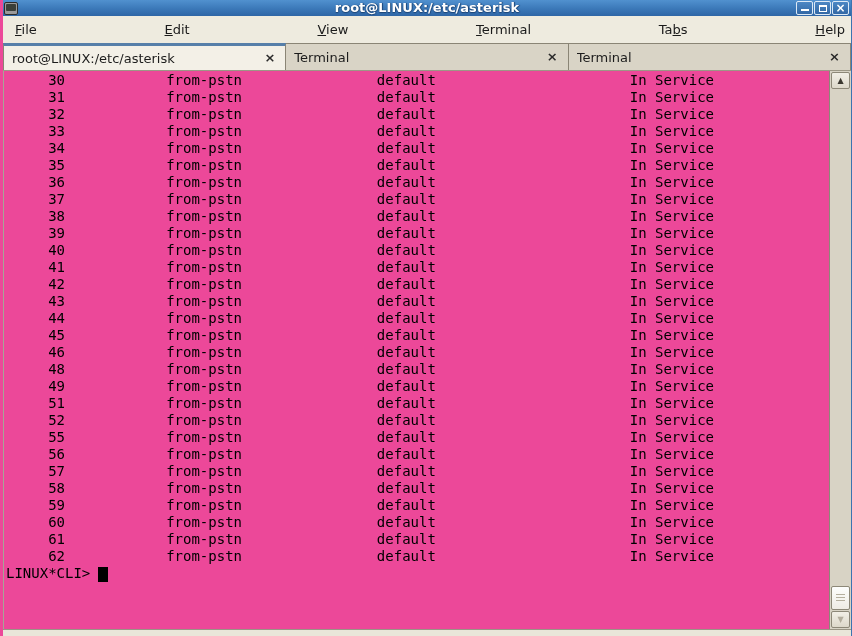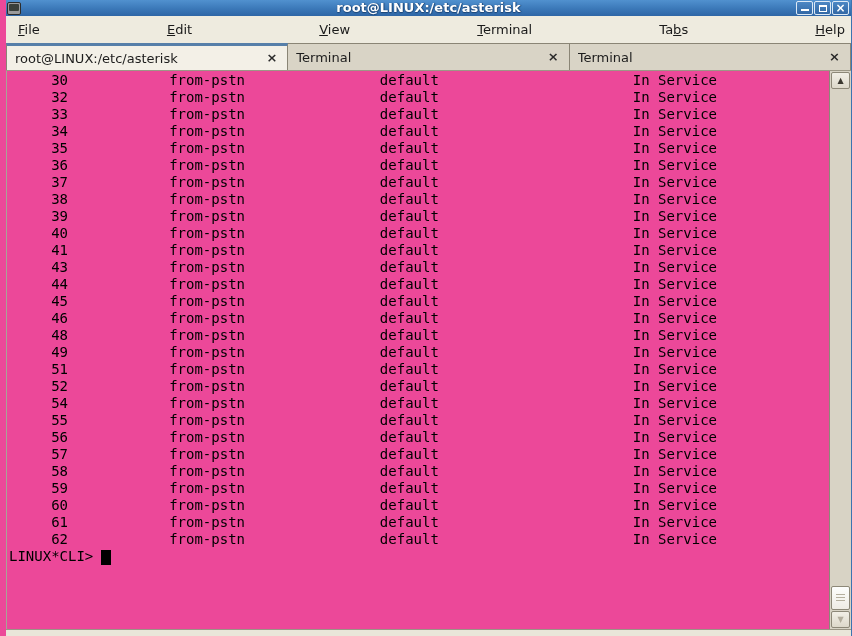--- a/index.html
+++ b/index.html
@@ -3,21 +3,21 @@
 <meta charset="utf-8">
 <style>
   * { margin: 0; padding: 0; box-sizing: border-box; }
   html, body { width: 852px; height: 636px; overflow: hidden; }
   body { font-family: "DejaVu Sans", "Liberation Sans", sans-serif; }
 
   .window {
     width: 852px; height: 636px;
     display: flex; flex-direction: column;
     background: #eeebdf;
-    border-left: 6px solid #ec4899;
+    border-left: 3px solid #ec4899;
     border-right: 1px solid #3c74b0;
   }
 
   
   .titlebar {
     height: 16px; flex: 0 0 16px;
     background: linear-gradient(to bottom, #5191cf 0%, #3b78b8 55%, #2e66a6 100%);
     display: flex; align-items: center;
     position: relative;
   }
@@ -190,39 +190,40 @@
     <div class="tab">
       <span class="tab-label">Terminal</span>
       <span class="tab-close">×</span>
     </div>
   </div>
 
   <div class="content">
     <div class="terminal">
       <div>
           <div class="term-line">     30            from-pstn                default                       In Service</div>
+          <div class="term-line">     31            from-pstn                default                       In Service</div>
           <div class="term-line">     32            from-pstn                default                       In Service</div>
           <div class="term-line">     33            from-pstn                default                       In Service</div>
           <div class="term-line">     34            from-pstn                default                       In Service</div>
           <div class="term-line">     35            from-pstn                default                       In Service</div>
           <div class="term-line">     36            from-pstn                default                       In Service</div>
           <div class="term-line">     37            from-pstn                default                       In Service</div>
           <div class="term-line">     38            from-pstn                default                       In Service</div>
           <div class="term-line">     39            from-pstn                default                       In Service</div>
           <div class="term-line">     40            from-pstn                default                       In Service</div>
           <div class="term-line">     41            from-pstn                default                       In Service</div>
+          <div class="term-line">     42            from-pstn                default                       In Service</div>
           <div class="term-line">     43            from-pstn                default                       In Service</div>
           <div class="term-line">     44            from-pstn                default                       In Service</div>
           <div class="term-line">     45            from-pstn                default                       In Service</div>
           <div class="term-line">     46            from-pstn                default                       In Service</div>
           <div class="term-line">     48            from-pstn                default                       In Service</div>
           <div class="term-line">     49            from-pstn                default                       In Service</div>
           <div class="term-line">     51            from-pstn                default                       In Service</div>
           <div class="term-line">     52            from-pstn                default                       In Service</div>
-          <div class="term-line">     54            from-pstn                default                       In Service</div>
           <div class="term-line">     55            from-pstn                default                       In Service</div>
           <div class="term-line">     56            from-pstn                default                       In Service</div>
           <div class="term-line">     57            from-pstn                default                       In Service</div>
           <div class="term-line">     58            from-pstn                default                       In Service</div>
           <div class="term-line">     59            from-pstn                default                       In Service</div>
           <div class="term-line">     60            from-pstn                default                       In Service</div>
           <div class="term-line">     61            from-pstn                default                       In Service</div>
           <div class="term-line">     62            from-pstn                default                       In Service</div>
         </div>
       <div class="term-line prompt-line">

